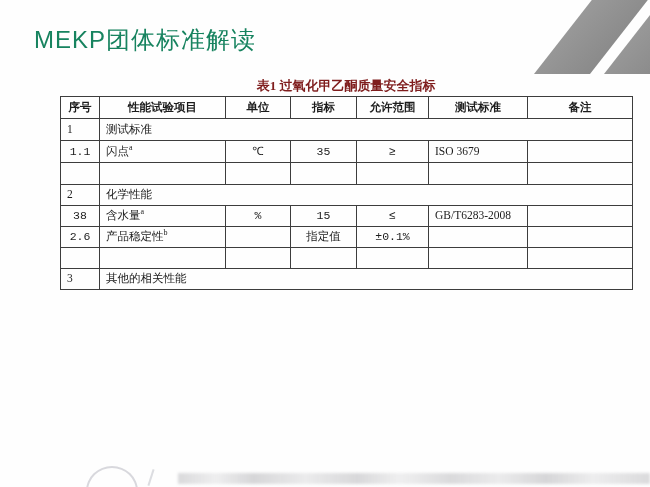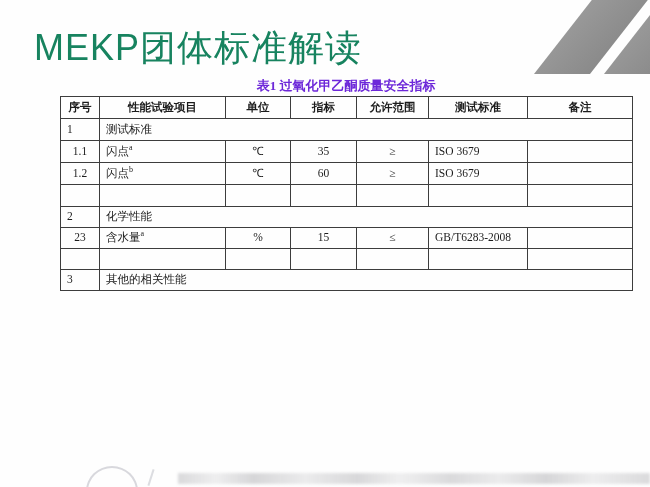--- a/index.html
+++ b/index.html
@@ -8,21 +8,21 @@
     background: #fefefe;
     position: relative;
     overflow: hidden;
     font-family: "Liberation Sans", sans-serif;
   }
 
   
   .slide-title {
     position: absolute;
     left: 34px; top: 24px;
-    font-size: 36px;
+    font-size: 24px;
     letter-spacing: 1px;
     font-weight: 400;
     color: #17835f;
     white-space: nowrap;
   }
 
   
   .stripes {
     position: absolute; top: 0; right: 0;
     width: 118px; height: 76px;
@@ -38,21 +38,21 @@
   .stripe-2 { left: 72px; width: 52px; }
 
   
   .table-caption {
     position: absolute;
     left: 60px; top: 77px; width: 572px;
     text-align: center;
     font-family: "Liberation Serif", serif;
     font-size: 13px;
     font-weight: bold;
-    color: #6d28d9;
+    color: #7f1d1d;
   }
 
   
   table.spec {
     position: absolute;
     left: 60px; top: 96px;
     width: 572px;
     border-collapse: collapse;
     table-layout: fixed;
     font-family: "Liberation Serif", serif;
@@ -63,21 +63,21 @@
     border: 1px solid #3d3d3d;
     padding: 0 6px;
     height: 20px;
     line-height: 1.15;
     overflow: hidden;
     white-space: nowrap;
     font-weight: normal;
   }
   table.spec tr.hdr td { font-weight: bold; text-align: center; height: 21px; }
   tr.tall td { height: 21px; }
-  .c { text-align: center; }
+  .c { text-align: center; font-family: Liberation Mono, monospace; }
   .l { text-align: left; }
   .bold { font-weight: bold; }
   sup { font-size: 8px; line-height: 0; }
   td.footnote-cell {
     height: 55px;
     vertical-align: top;
     padding: 3px 8px;
     white-space: normal;
   }
   .footnote-line { line-height: 20px; }
@@ -148,51 +148,51 @@
       <tr class="tall">
         <td class="c">1.1</td>
         <td class="l">闪点<sup>a</sup></td>
         <td class="c">℃</td>
         <td class="c bold">35</td>
         <td class="c">≥</td>
         <td class="l">ISO 3679</td>
         <td></td>
       </tr>
       <tr class="tall">
-        <td class="c">1.2</td>
-        <td class="l">闪点<sup>b</sup></td>
-        <td class="c">℃</td>
-        <td class="c">60</td>
-        <td class="c">≥</td>
-        <td class="l">ISO 3679</td>
-        <td></td>
-      </tr>
-      <tr class="tall">
         <td></td>
         <td></td>
         <td></td>
         <td></td>
         <td></td>
         <td></td>
         <td></td>
       </tr>
       <tr>
         <td class="l">2</td>
         <td class="l" colspan="6">化学性能</td>
       </tr>
       <tr>
-        <td class="c">23</td>
+        <td class="c">38</td>
         <td class="l">含水量<sup>a</sup></td>
         <td class="c">%</td>
         <td class="c">15</td>
         <td class="c">≤</td>
         <td class="l">GB/T6283-2008</td>
         <td></td>
       </tr>
       <tr>
+        <td class="c">2.6</td>
+        <td class="l">产品稳定性<sup>b</sup></td>
+        <td class="c"></td>
+        <td class="c">指定值</td>
+        <td class="c">±0.1%</td>
+        <td class="l"></td>
+        <td></td>
+      </tr>
+      <tr>
         <td></td>
         <td></td>
         <td></td>
         <td></td>
         <td></td>
         <td></td>
         <td></td>
       </tr>
       <tr>
         <td class="l">3</td>

